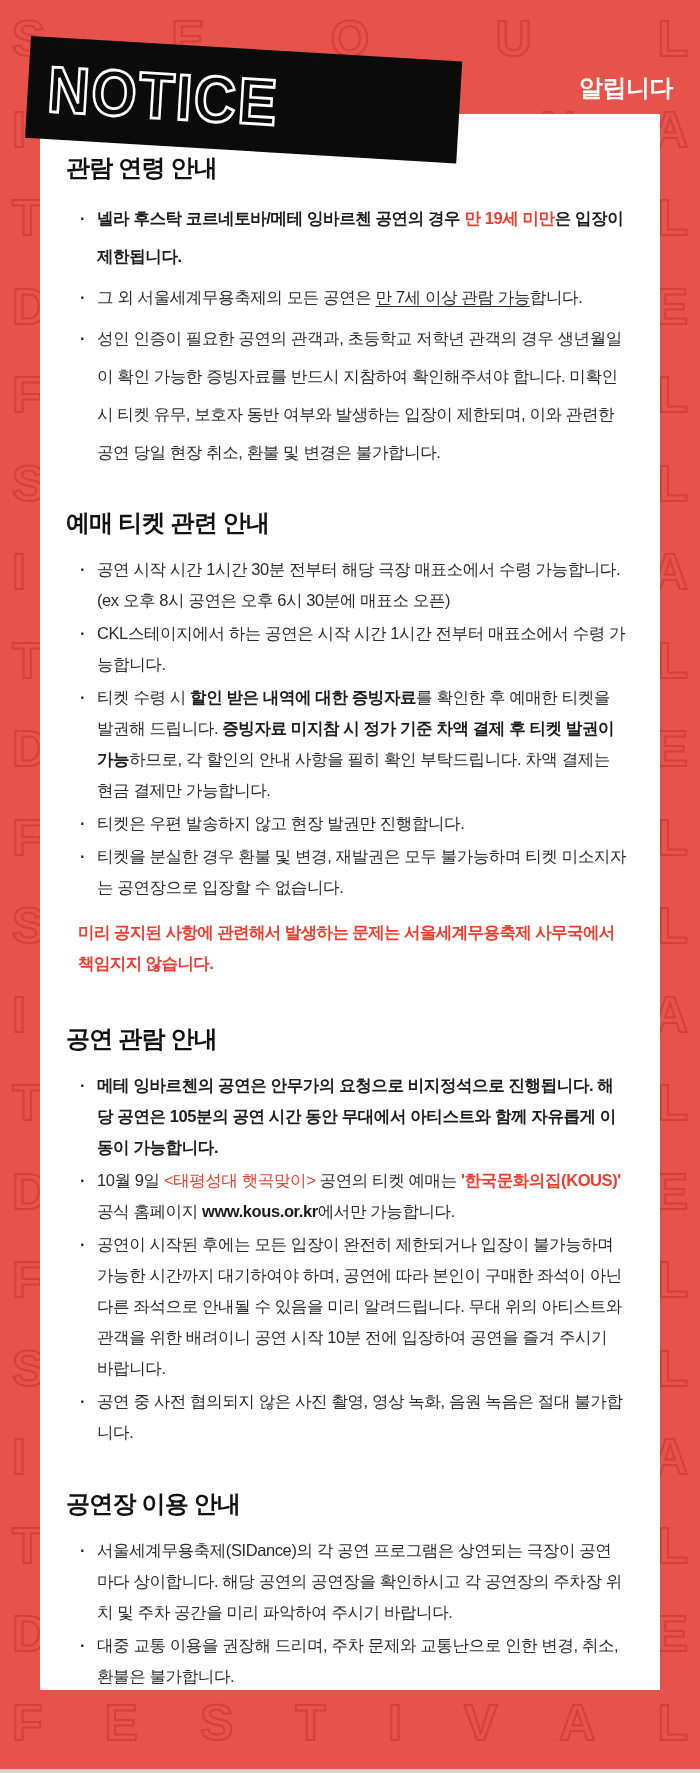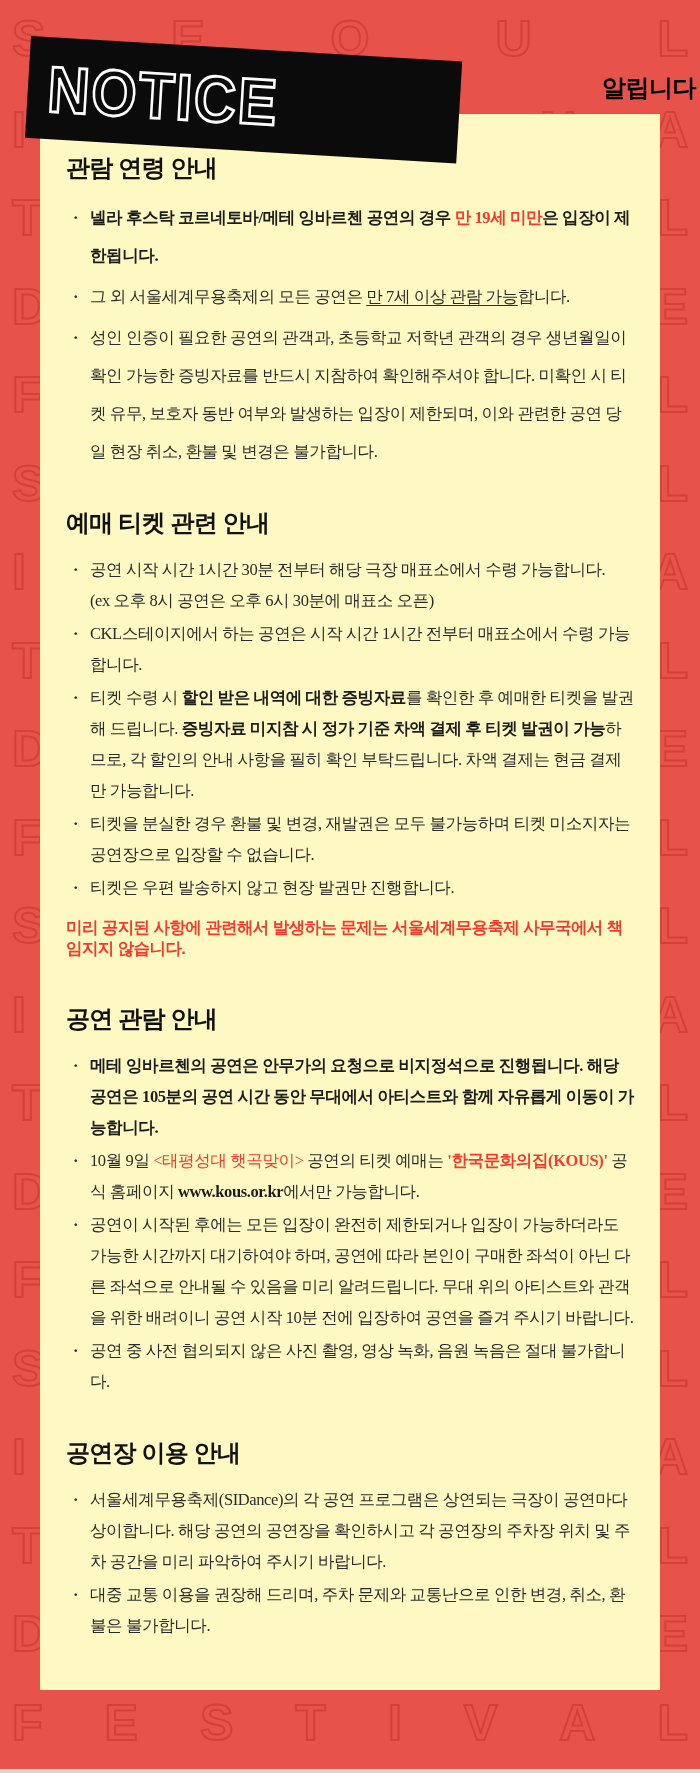--- a/index.html
+++ b/index.html
@@ -27,55 +27,55 @@
     transform:rotate(3.4deg);transform-origin:0 0;
     display:flex;align-items:center;padding-left:20px;box-sizing:border-box;
   }
   .banner-text{
     font-size:58px;font-weight:800;letter-spacing:2px;
     color:#0b0b0b;-webkit-text-stroke:2.5px #ffffff;
     transform:scaleY(1.12);transform-origin:center;
     white-space:nowrap;
   }
   .announce{
-    position:absolute;right:4px;top:72px;z-index:3;
-    font-size:24px;font-weight:800;color:#000000;letter-spacing:-0.5px;
+    position:absolute;right:27px;top:72px;z-index:3;
+    font-size:24px;font-weight:800;color:#ffffff;letter-spacing:-0.5px;
   }
   
   .card{
     position:absolute;left:40px;top:114px;width:620px;height:1576px;
-    background:#fef9c3;z-index:1;box-sizing:border-box;
+    background:#ffffff;z-index:1;box-sizing:border-box;
     padding:38px 26px 0 26px;overflow:hidden;
   }
   .sec{margin-top:36px;}
   .sec-0{margin-top:0;}
   .sec-2{margin-top:44px;}
   .sec-3{margin-top:40px;}
   .sec-title{
     margin:0 0 16px 0;font-size:24px;font-weight:800;color:#111;
     letter-spacing:-0.8px;line-height:31px;
   }
-  ul.bullets{list-style:none;margin:0;padding:0;font-family:Liberation Serif, serif;}
+  ul.bullets{list-style:none;margin:7px;padding:0;}
   li.bullet{
     position:relative;padding-left:24px;color:#2b2b2b;
     font-size:16.5px;letter-spacing:-0.4px;
   }
   li.bullet::before{
     content:"\00B7";position:absolute;left:7px;top:0;
     font-weight:900;
   }
   .sec-0 li.bullet{line-height:38px;margin-bottom:3px;}
   .sec-1 li.bullet,.sec-2 li.bullet,.sec-3 li.bullet{line-height:31px;margin-bottom:2px;}
   .seg-bold{font-weight:800;color:#1c1c1c;}
   .seg-red{color:#f23b2c;}
   .seg-redbold{color:#f23b2c;font-weight:800;}
   .seg-underline{text-decoration:underline;text-underline-offset:3px;}
   .red-note{
-    margin:14px 0 0 0;font-size:16.5px;font-weight:800;color:#f23b2c;
-    letter-spacing:-0.6px;line-height:21px;
+    margin:14px 0 0 12px;font-size:16.5px;font-weight:800;color:#f23b2c;
+    letter-spacing:-0.6px;line-height:31px;
   }
   .bottom-strip{
     position:absolute;left:0;right:0;bottom:0;height:4px;
     background:#d9d2cb;z-index:4;
   }
 </style>
 </head>
 <body>
 
 <div class="wm">
@@ -260,31 +260,31 @@
           <li class="bullet"><span>그 외 서울세계무용축제의 모든 공연은 </span><span class="seg-underline">만 7세 이상 관람 가능</span><span>합니다.</span></li>
           <li class="bullet"><span>성인 인증이 필요한 공연의 관객과, 초등학교 저학년 관객의 경우 생년월일이 확인 가능한 증빙자료를 반드시 지참하여 확인해주셔야 합니다. 미확인 시 티켓 유무, 보호자 동반 여부와 발생하는 입장이 제한되며, 이와 관련한 공연 당일 현장 취소, 환불 및 변경은 불가합니다.</span></li>
         </ul>
       </section>
       <section class="sec sec-1">
         <h2 class="sec-title">예매 티켓 관련 안내</h2>
         <ul class="bullets">
           <li class="bullet"><span>공연 시작 시간 1시간 30분 전부터 해당 극장 매표소에서 수령 가능합니다.</span><br><span>(ex 오후 8시 공연은 오후 6시 30분에 매표소 오픈)</span></li>
           <li class="bullet"><span>CKL스테이지에서 하는 공연은 시작 시간 1시간 전부터 매표소에서 수령 가능합니다.</span></li>
           <li class="bullet"><span>티켓 수령 시 </span><span class="seg-bold">할인 받은 내역에 대한 증빙자료</span><span>를 확인한 후 예매한 티켓을 발권해 드립니다. </span><span class="seg-bold">증빙자료 미지참 시 정가 기준 차액 결제 후 티켓 발권이 가능</span><span>하므로, 각 할인의 안내 사항을 필히 확인 부탁드립니다.  차액 결제는 현금 결제만 가능합니다.</span></li>
+          <li class="bullet"><span>티켓은 우편 발송하지 않고 현장 발권만 진행합니다.</span></li>
           <li class="bullet"><span>티켓을 분실한 경우 환불 및 변경, 재발권은 모두 불가능하며 티켓 미소지자는 공연장으로 입장할 수 없습니다.</span></li>
-          <li class="bullet"><span>티켓은 우편 발송하지 않고 현장 발권만 진행합니다.</span></li>
         </ul>
         <div class="red-note">미리 공지된 사항에 관련해서 발생하는 문제는 서울세계무용축제 사무국에서 책임지지 않습니다.</div>
       </section>
       <section class="sec sec-2">
         <h2 class="sec-title">공연 관람 안내</h2>
         <ul class="bullets">
           <li class="bullet"><span class="seg-bold">메테 잉바르첸의 공연은 안무가의 요청으로 비지정석으로 진행됩니다. 해당 공연은 105분의 공연 시간 동안 무대에서 아티스트와 함께 자유롭게 이동이 가능합니다.</span></li>
           <li class="bullet"><span>10월 9일 </span><span class="seg-red">&lt;태평성대 햇곡맞이&gt;</span><span> 공연의 티켓 예매는 </span><span class="seg-redbold">'한국문화의집(KOUS)'</span><span> 공식 홈페이지 </span><span class="seg-bold">www.kous.or.kr</span><span>에서만 가능합니다.</span></li>
-          <li class="bullet"><span>공연이 시작된 후에는 모든 입장이 완전히 제한되거나 입장이 가능하더라도 가능한 시간까지 대기하여야 하며, 공연에 따라 본인이 구매한 좌석이 아닌 다른 좌석으로 안내될 수 있음을 미리 알려드립니다. 무대 위의 아티스트와 관객을 위한 배려이니 공연 시작 10분 전에 입장하여 공연을 즐겨 주시기 바랍니다.</span></li>
+          <li class="bullet"><span>공연이 시작된 후에는 모든 입장이 완전히 제한되거나 입장이 불가능하며 가능한 시간까지 대기하여야 하며, 공연에 따라 본인이 구매한 좌석이 아닌 다른 좌석으로 안내될 수 있음을 미리 알려드립니다. 무대 위의 아티스트와 관객을 위한 배려이니 공연 시작 10분 전에 입장하여 공연을 즐겨 주시기 바랍니다.</span></li>
           <li class="bullet"><span>공연 중 사전 협의되지 않은 사진 촬영, 영상 녹화, 음원 녹음은 절대 불가합니다.</span></li>
         </ul>
       </section>
       <section class="sec sec-3">
         <h2 class="sec-title">공연장 이용 안내</h2>
         <ul class="bullets">
           <li class="bullet"><span>서울세계무용축제(SIDance)의 각 공연 프로그램은 상연되는 극장이 공연마다 상이합니다. 해당 공연의 공연장을 확인하시고 각 공연장의 주차장 위치 및 주차 공간을 미리 파악하여 주시기 바랍니다.</span></li>
           <li class="bullet"><span>대중 교통 이용을 권장해 드리며, 주차 문제와 교통난으로 인한 변경, 취소, 환불은 불가합니다.</span></li>
         </ul>
       </section>

